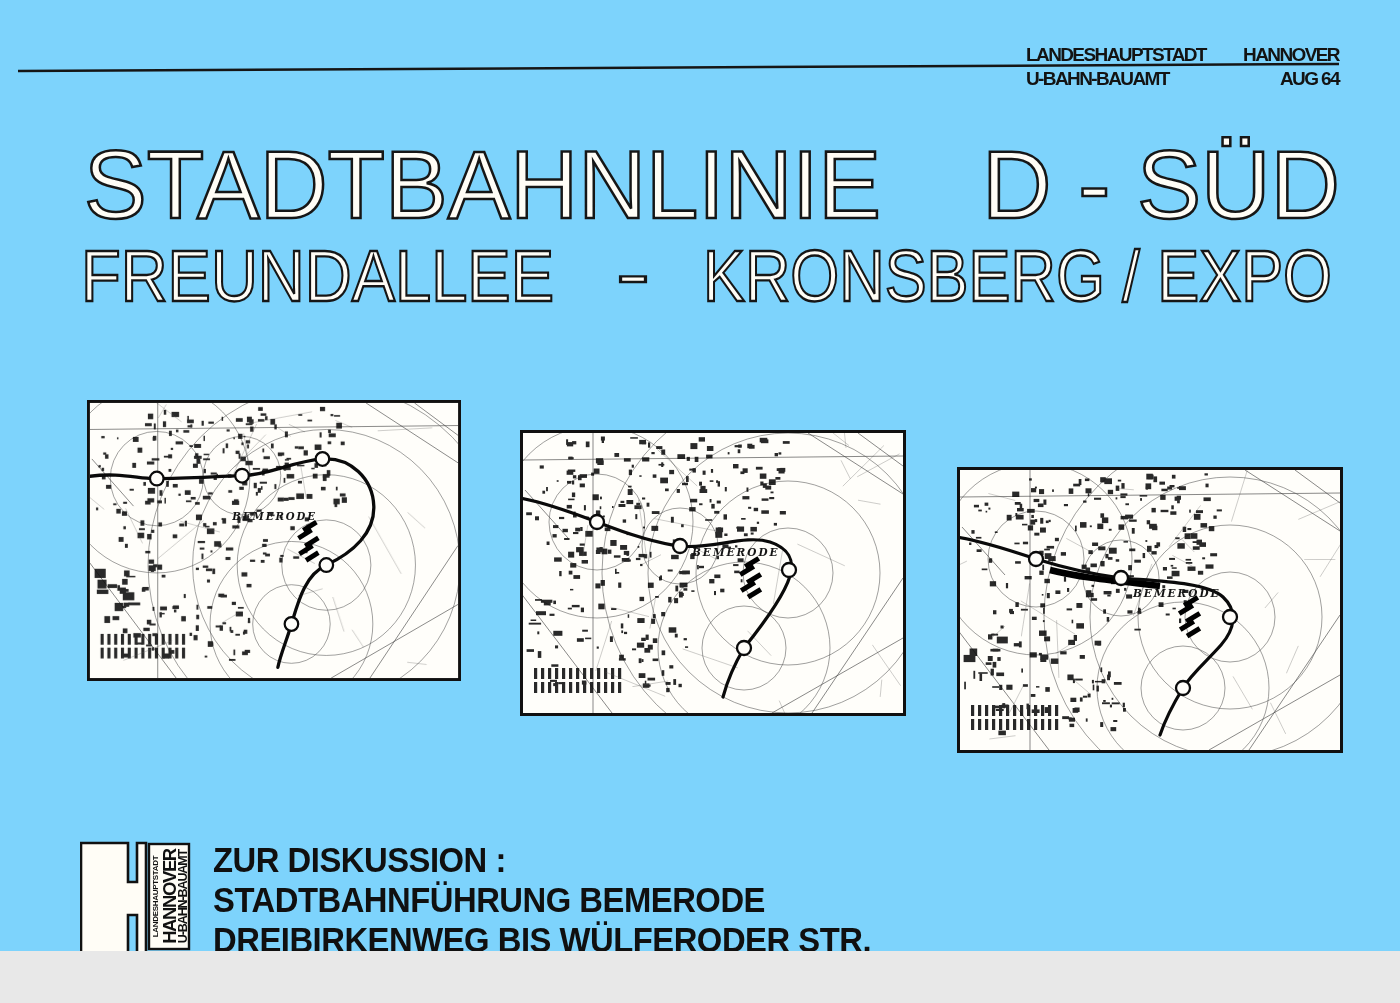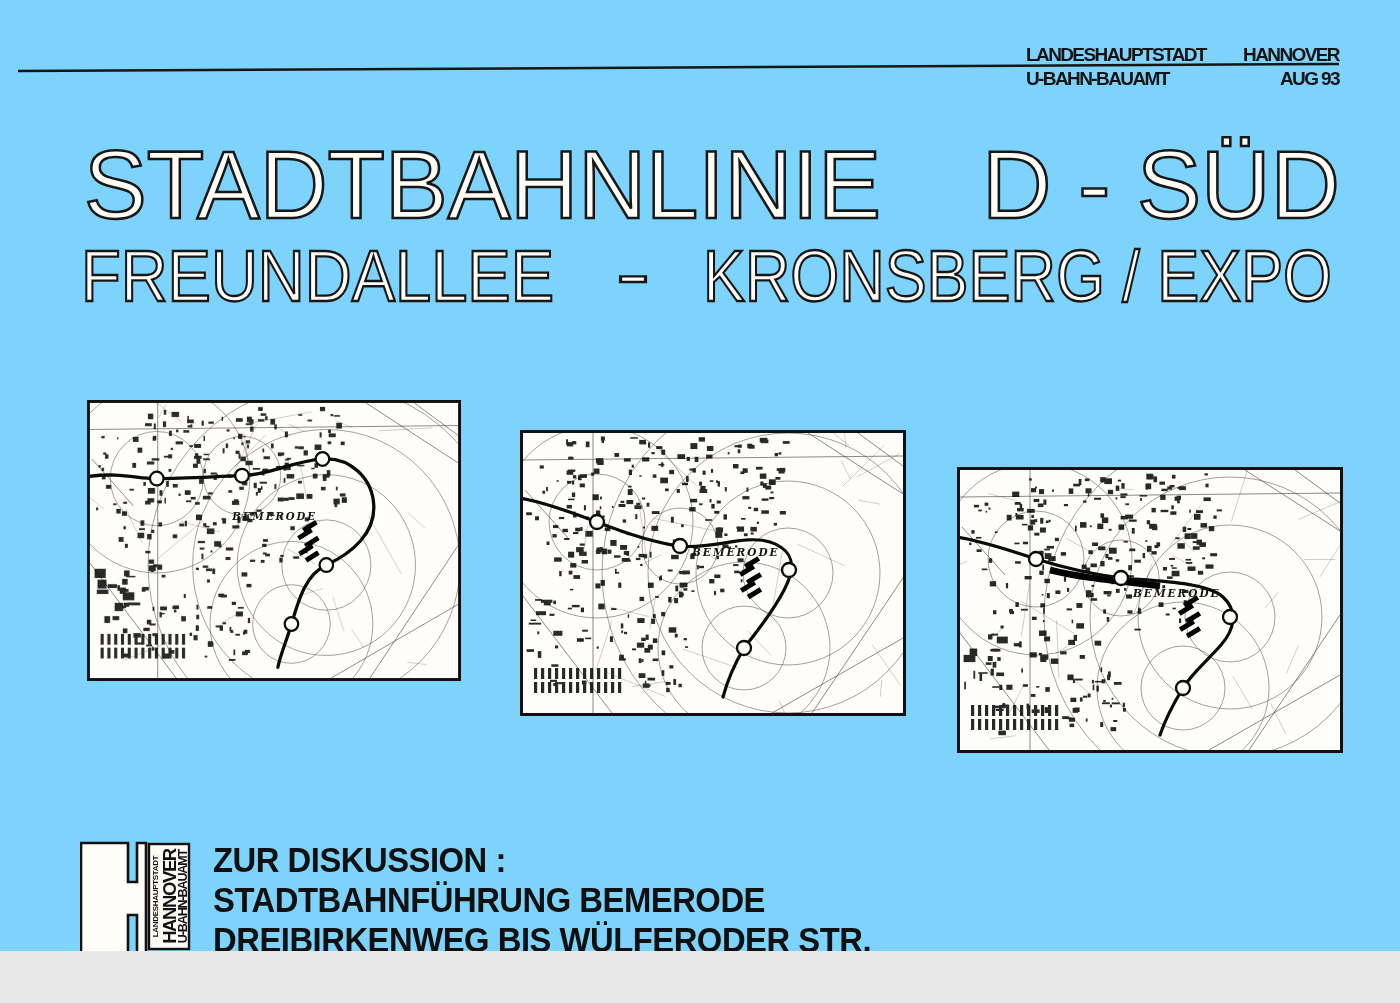--- a/index.html
+++ b/index.html
@@ -69,21 +69,21 @@
     <line x1="18" y1="71" x2="1339" y2="64" stroke="#151515" stroke-width="2.5"></line>
   </svg>
 
   <div class="hdr">
     <div class="hdr-row">
       <span>LANDESHAUPTSTADT</span>
       <span>HANNOVER</span>
     </div>
     <div class="hdr-row second">
       <span>U-BAHN-BAUAMT</span>
-      <span>AUG 93</span>
+      <span>AUG 64</span>
     </div>
   </div>
 
   <svg class="overlay" width="1400" height="340">
     <text class="outl" x="84" y="218" font-size="97" stroke-width="2.6" textLength="797" lengthAdjust="spacingAndGlyphs">STADTBAHNLINIE</text>
     <text class="outl" x="982" y="218" font-size="97" stroke-width="2.6" textLength="358" lengthAdjust="spacingAndGlyphs">D - SÜD</text>
     <text class="outl" x="81" y="301" font-size="72" stroke-width="2.3" textLength="473" lengthAdjust="spacingAndGlyphs">FREUNDALLEE</text>
     <text class="outl" x="616" y="298" font-size="72" stroke-width="2.3" textLength="34" lengthAdjust="spacingAndGlyphs">-</text>
     <text class="outl" x="703" y="301" font-size="72" stroke-width="2.3" textLength="629" lengthAdjust="spacingAndGlyphs">KRONSBERG / EXPO</text>
   </svg>

